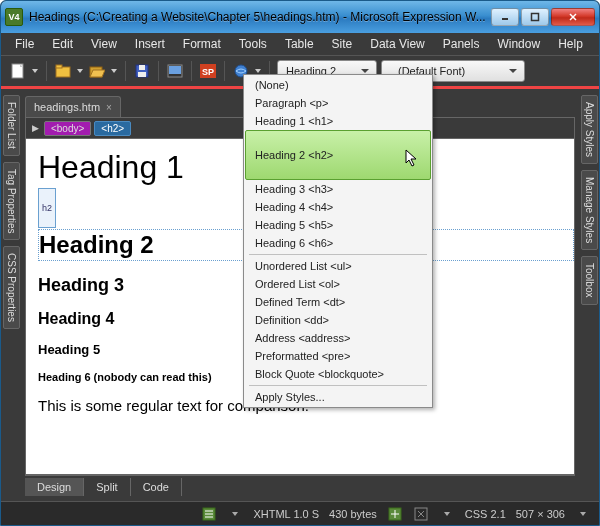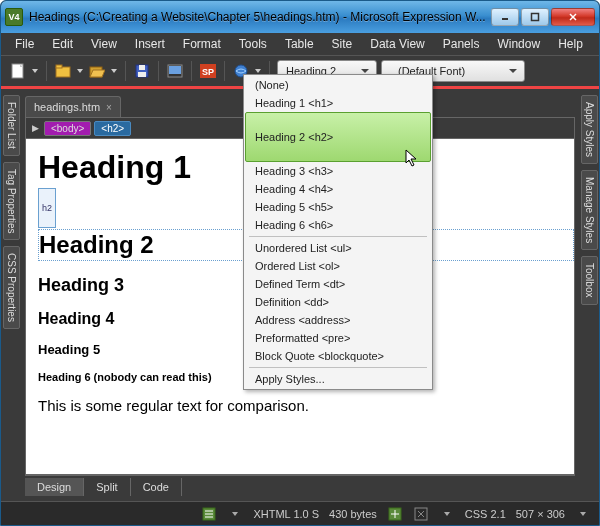--- a/index.html
+++ b/index.html
@@ -30,21 +30,21 @@
 .sidecol.right .sidetab { writing-mode: vertical-rl; }
 .center { flex: 1; display: flex; flex-direction: column; background: #3a3a3a; padding: 4px; min-height: 0; }
 .doctabs { height: 24px; display: flex; align-items: flex-end; }
 .doctab { background: #4a4a4a; color: #ddd; font-size: 11px; padding: 4px 8px; border: 1px solid #666; border-bottom: none; border-radius: 3px 3px 0 0; display:flex; align-items:center; gap:6px; }
 .doctab .x { font-size: 10px; color: #aaa; }
 .crumbbar { height: 22px; background: #3a3a3a; border: 1px solid #666; display: flex; align-items: center; padding: 0 4px; gap: 3px; }
 .crumbbar .arrow { color:#ccc; font-size:9px; padding:0 2px;}
 .crumb { background: #a21caf; color: #ddd; font-size: 10px; padding: 1px 6px; border: 1px solid #777; border-radius: 2px; }
 .crumb.active { background: #2a6aa0; border-color: #4a8ac0; color: #fff; }
 .editor { flex: 1; background: #fff; border: 1px solid #666; border-top: none; padding: 10px 12px; position: relative; overflow: hidden; font-family: "Times New Roman", serif; color: #000; }
-.editor .h1 { font-size: 32px; font-weight: bold; margin-bottom: 2px; }
+.editor .h1 { font-size: 32px; font-weight: normal; margin-bottom: 2px; }
 .h2tag { display:inline-block; border:1px solid #6aa0d0; background: #eaf2fb; color:#336; font-size:9px; padding:14px 3px; font-family: sans-serif; margin-bottom:1px;}
 .h2wrap { border: 1px dotted #6aa0d0; padding: 1px 0; margin-right: -12px; }
 .editor .h2 { font-size: 24px; font-weight: bold; }
 .editor .h3 { font-size: 18px; font-weight: bold; margin-top: 14px; }
 .editor .h4 { font-size: 16px; font-weight: bold; margin-top: 14px; }
 .editor .h5 { font-size: 13px; font-weight: bold; margin-top: 14px; }
 .editor .h6 { font-size: 11px; font-weight: bold; margin-top: 14px; }
 .editor .para { font-size: 15px; margin-top: 14px; }
 .viewtabs { height: 22px; background: #3a3a3a; border-top: 1px solid #666; display: flex; align-items: center; }
 .viewtab { color: #ddd; font-size: 11px; padding: 3px 12px; border-right: 1px solid #666; }
@@ -272,20 +272,21 @@
         <svg width="6" height="6">
           <path d="M0 1 L6 1 L3 5 Z" fill="#aaa"></path>
         </svg>
       </div>
   </div>
 
 </div>
 
 <div class="dropdown" id="dropdown">
     <div class="item">(None)</div>
+    <div class="item">Paragraph &lt;p&gt;</div>
     <div class="item">Heading 1 &lt;h1&gt;</div>
     <div class="item hover">Heading 2 &lt;h2&gt;</div>
     <div class="item">Heading 3 &lt;h3&gt;</div>
     <div class="item">Heading 4 &lt;h4&gt;</div>
     <div class="item">Heading 5 &lt;h5&gt;</div>
     <div class="item">Heading 6 &lt;h6&gt;</div>
     <div class="divider"></div>
     <div class="item">Unordered List &lt;ul&gt;</div>
     <div class="item">Ordered List &lt;ol&gt;</div>
     <div class="item">Defined Term &lt;dt&gt;</div>

